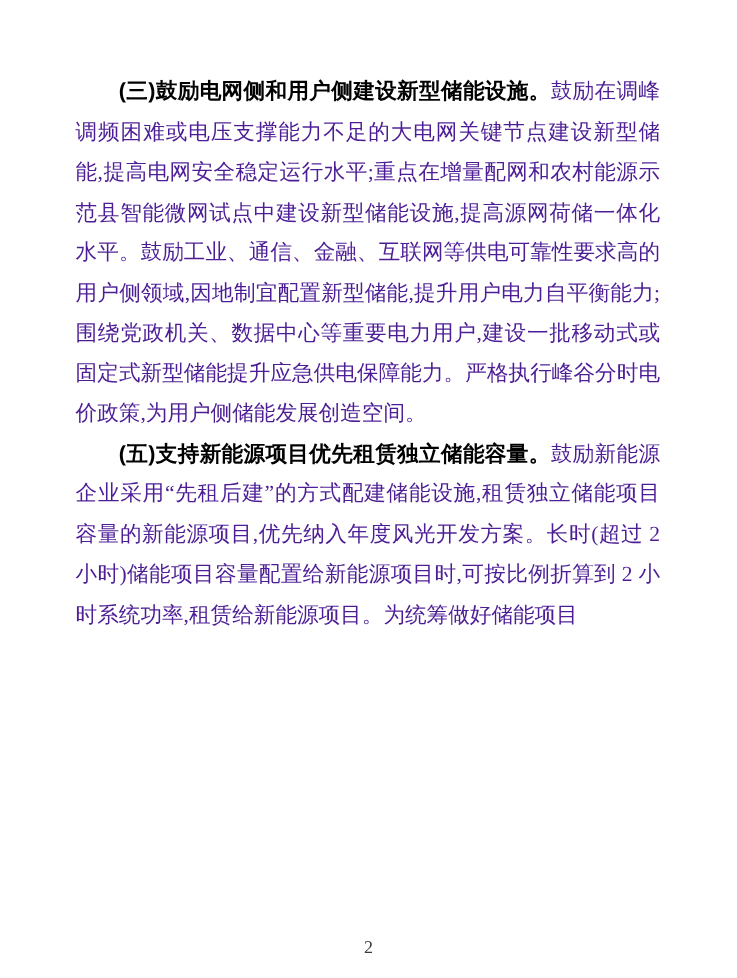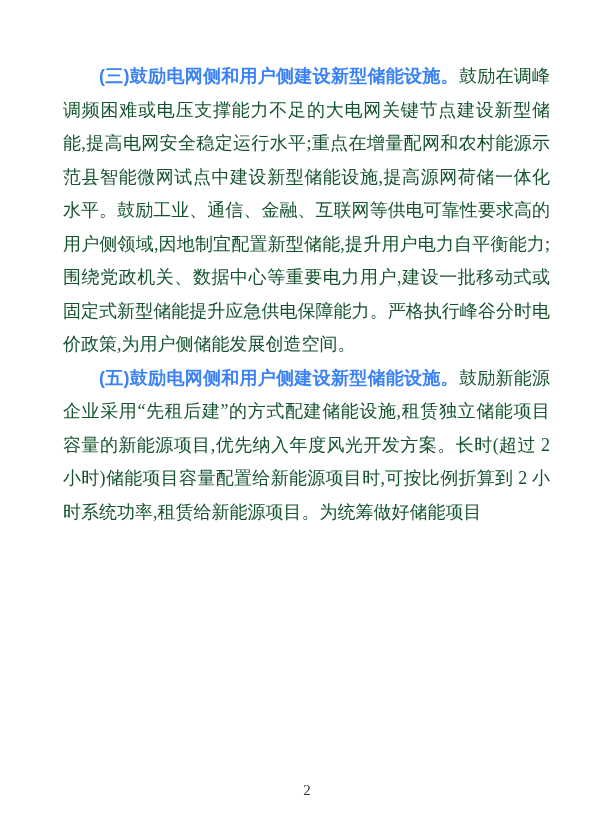--- a/index.html
+++ b/index.html
@@ -26,24 +26,24 @@
     text-align: justify;
     text-justify: inter-ideograph;
   }
   .para {
     margin: 0;
     text-indent: 2em;
   }
   .para-heading {
     font-weight: bold;
     font-family: "Liberation Sans", sans-serif;
-    color: #3b82f6;
+    color: #000000;
   }
   .para-body {
-    color: #14532d;
+    color: #4c1d95;
     margin-top: 16px;
   }
   .page-number {
     position: absolute;
     left: 0;
     right: 0;
     top: 782px;
     text-align: center;
     font-size: 15px;
     color: #3a3a3a;
@@ -52,18 +52,18 @@
 </style>
 </head>
 <body>
 
 <div class="page">
   <div class="content">
 
     <p class="para"><span class="para-heading">(三)鼓励电网侧和用户侧建设新型储能设施。</span><span class="para-body">鼓励在调峰调频困难或电压支撑能力不足的大电网关键节点建设新型储能,提高电网安全稳定运行水平;重点在增量配网和农村能源示范县智能微网试点中建设新型储能设施,提高源网荷储一体化水平。鼓励工业、通信、金融、互联网等供电可靠性要求高的用户侧领域,因地制宜配置新型储能,提升用户电力自平衡能力;围绕党政机关、数据中心等重要电力用户,建设一批移动式或固定式新型储能提升应急供电保障能力。严格执行峰谷分时电价政策,为用户侧储能发展创造空间。</span></p>
 
 
-    <p class="para"><span class="para-heading">(五)鼓励电网侧和用户侧建设新型储能设施。</span><span class="para-body">鼓励新能源企业采用“先租后建”的方式配建储能设施,租赁独立储能项目容量的新能源项目,优先纳入年度风光开发方案。长时(超过 2 小时)储能项目容量配置给新能源项目时,可按比例折算到 2 小时系统功率,租赁给新能源项目。为统筹做好储能项目</span></p>
+    <p class="para"><span class="para-heading">(五)支持新能源项目优先租赁独立储能容量。</span><span class="para-body">鼓励新能源企业采用“先租后建”的方式配建储能设施,租赁独立储能项目容量的新能源项目,优先纳入年度风光开发方案。长时(超过 2 小时)储能项目容量配置给新能源项目时,可按比例折算到 2 小时系统功率,租赁给新能源项目。为统筹做好储能项目</span></p>
 
   </div>
 
   <div class="page-number">2</div>
 </div>
 
 </body></html>

